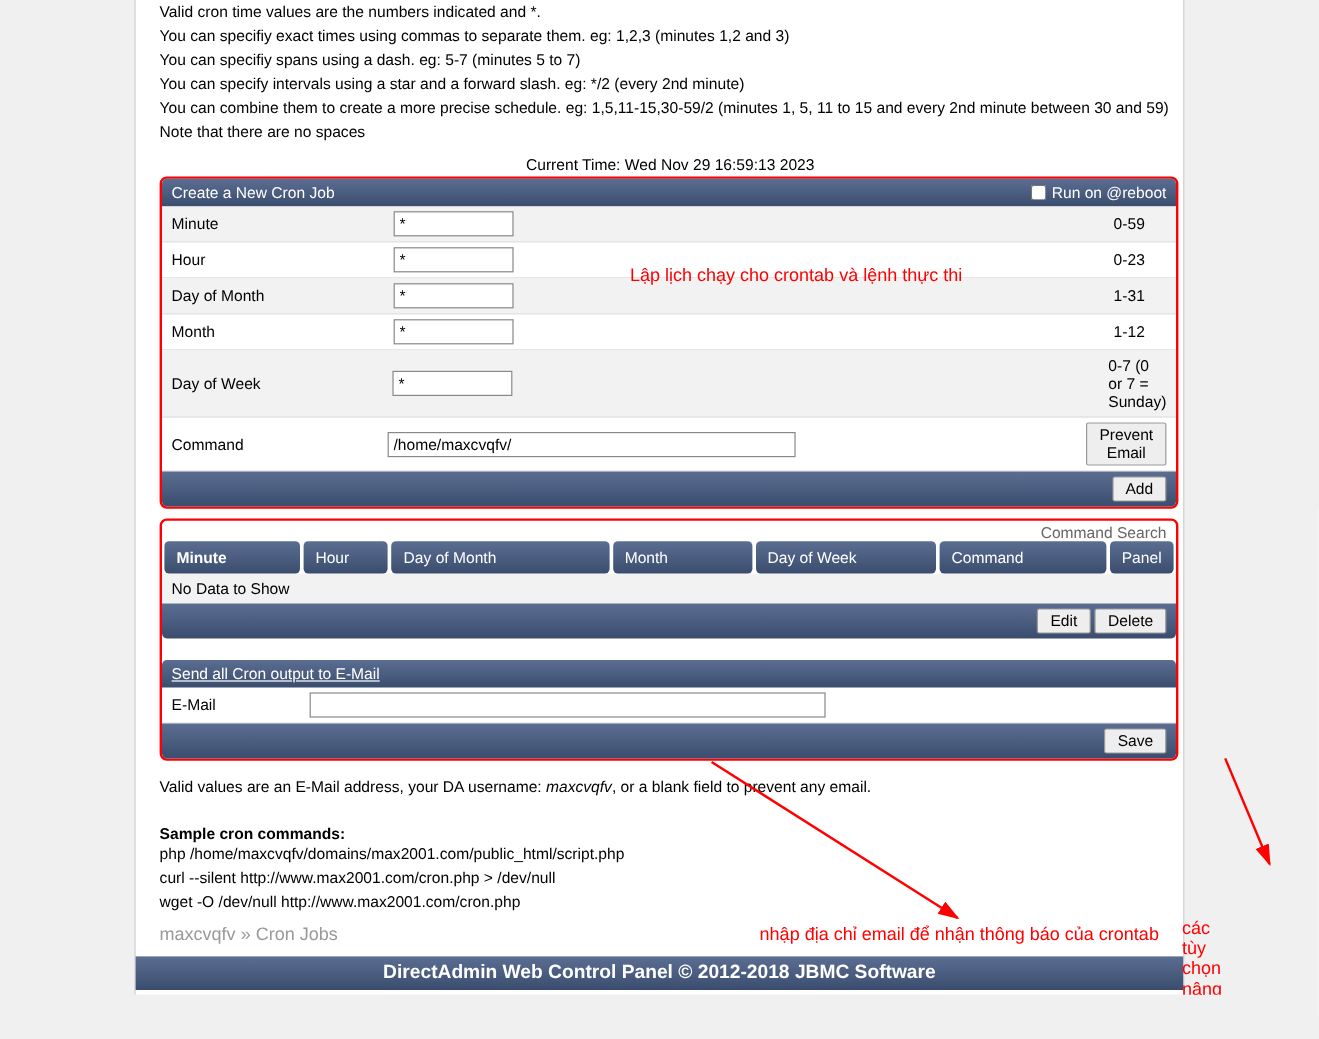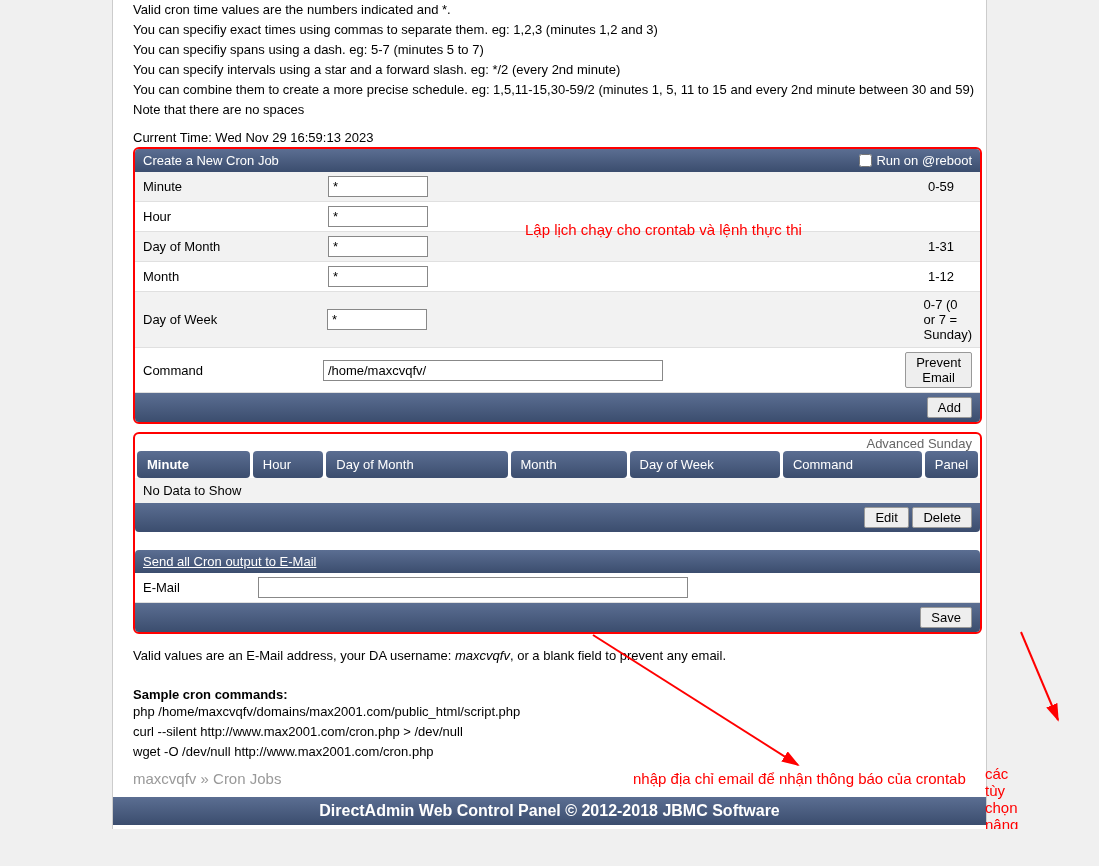--- a/index.html
+++ b/index.html
@@ -1,20 +1,20 @@
 <!DOCTYPE html>
 <html><head>
 <meta charset="utf-8">
 <style>
 * { box-sizing: border-box; margin: 0; padding: 0; }
 body { font-family: Verdana, Arial, sans-serif; font-size: 13px; color: #000; background: #f0f0f0; }
 .page { background: #fff; width: 875px; margin: 0 auto; border-left: 1px solid #ccc; border-right: 1px solid #ccc; padding-bottom: 4px; position: relative; }
 .content { padding: 0 2px 0 20px; }
 .help-text { line-height: 20px; margin-bottom: 10px; }
-.current-time { margin-bottom: 2px; }
+.current-time { margin-bottom: 2px; text-align: center; }
 .panel { border: 2px solid red; border-radius: 6px; margin: 0 2px 8px 0; background: #fff; }
 .panel-inner { position: relative; }
 .panel-header { background: linear-gradient(#5b6e92, #3b4d6e); color: #fff; padding: 4px 8px; font-size: 13px; border-radius: 4px 4px 0 0; display: flex; justify-content: space-between; align-items: center; }
 .panel-header-checkbox { display: flex; align-items: center; gap: 4px; }
 .grid-row { display: flex; align-items: center; border-bottom: 1px solid #e0e0e0; }
 .grid-row:nth-child(even) { background: #f2f2f2; }
 .cell-label { width: 185px; padding: 5px 8px; }
 .cell-input { width: 600px; padding: 4px 8px; position: relative; }
 .cell-range { flex: 1; padding: 5px 8px; }
 .short-input { width: 100px; padding: 2px 4px; border: 1px solid #888; font-family: inherit; font-size: 13px; }
@@ -73,20 +73,21 @@
         </div>
 
         <div class="grid-row">
           <div class="cell-label">Minute</div>
           <div class="cell-input"><input class="short-input" type="text" value="*" style=""></div>
           <div class="cell-range">0-59</div>
         </div>
         <div class="grid-row">
           <div class="cell-label">Hour</div>
           <div class="cell-input"><input class="short-input" type="text" value="*" style=""></div>
+          <div class="cell-range">0-23</div>
         </div>
         <div class="grid-row">
           <div class="cell-label">Day of Month</div>
           <div class="cell-input"><input class="short-input" type="text" value="*" style=""></div>
           <div class="cell-range">1-31</div>
         </div>
         <div class="grid-row">
           <div class="cell-label">Month</div>
           <div class="cell-input"><input class="short-input" type="text" value="*" style=""></div>
           <div class="cell-range">1-12</div>
@@ -104,21 +105,21 @@
 
         <div class="footer-bar">
           <button class="btn">Add</button>
         </div>
 
         <div class="annotation-red" style="left:390px; top:72px;">Lập lịch chạy cho crontab và lệnh thực thi</div>
       </div>
     </div>
 
     <div class="panel" style="position:relative;">
-      <div class="adv-search"><a href="#">Advanced Sunday</a></div>
+      <div class="adv-search"><a href="#">Command Search</a></div>
       <div class="tbl-header">
         <div class="tbl-header-cell th-minute">Minute</div>
         <div class="tbl-header-cell th-hour">Hour</div>
         <div class="tbl-header-cell th-dom">Day of Month</div>
         <div class="tbl-header-cell th-month">Month</div>
         <div class="tbl-header-cell th-dow">Day of Week</div>
         <div class="tbl-header-cell th-cmd">Command</div>
         <div class="tbl-header-cell th-select">Panel</div>
       </div>
       <div class="no-data">No Data to Show</div>

